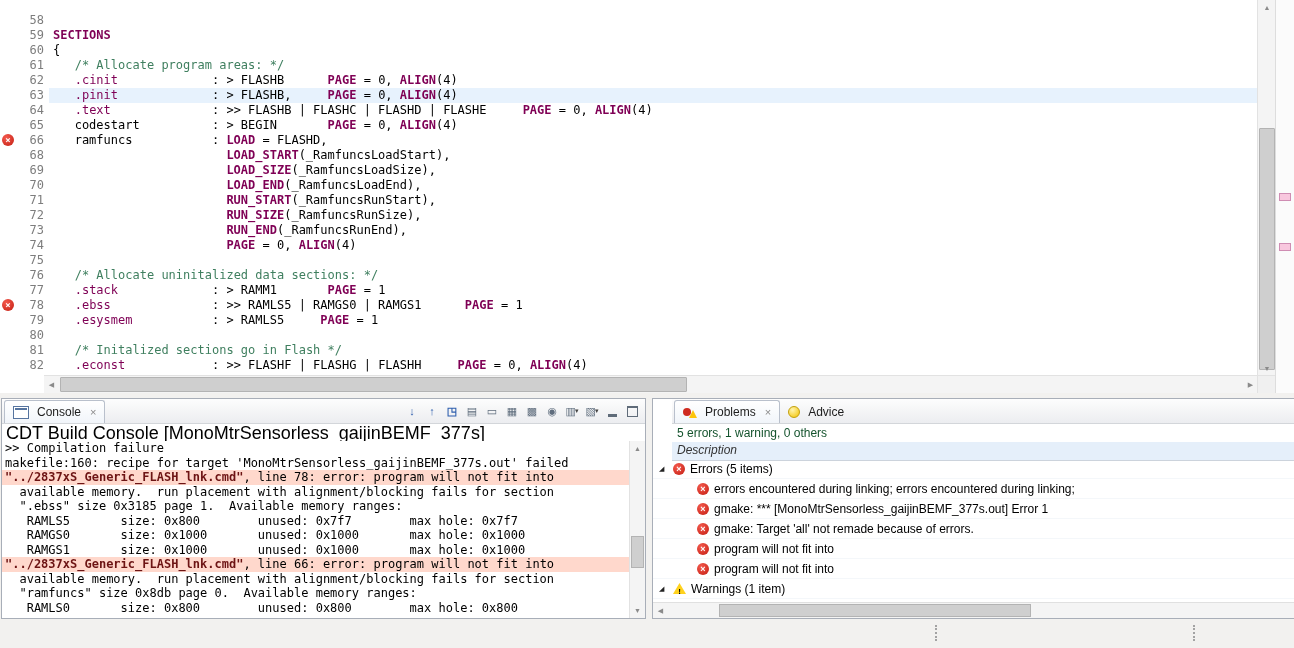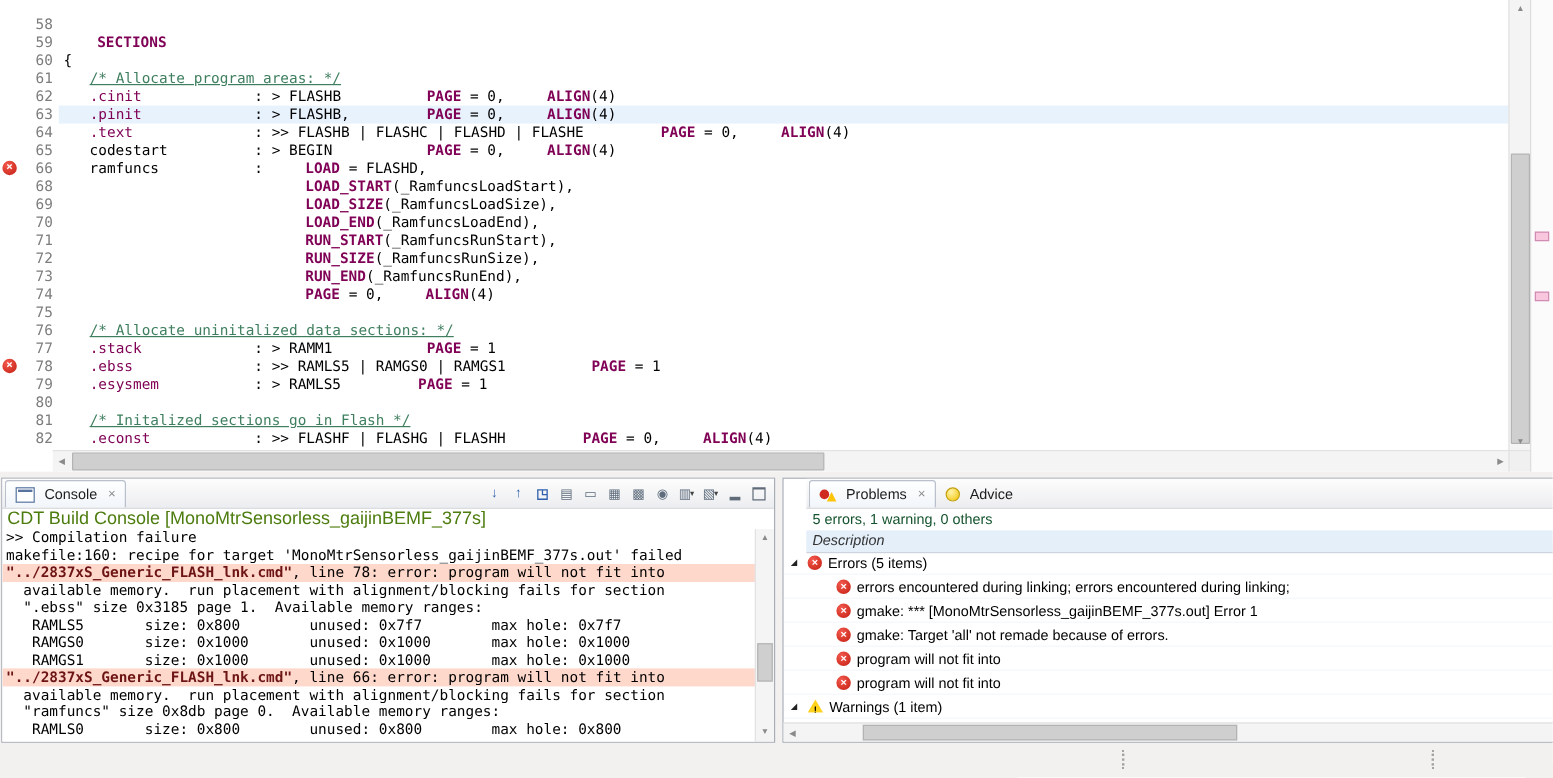--- a/index.html
+++ b/index.html
@@ -7,23 +7,23 @@
 
   
   .editor{position:absolute;left:0;top:0;width:1294px;height:393px;background:#fff;}
   .code-area{position:absolute;left:0;top:0;right:36px;bottom:17px;overflow:hidden;padding-top:13px;background:#fff;}
   .code-line{display:flex;height:15px;line-height:15px;font-family:"DejaVu Sans Mono",monospace;font-size:12px;}
   .gutter-icon{width:16px;flex:none;position:relative;}
   .gutter-icon .err-badge{position:absolute;left:2px;top:1px;}
   .line-num{width:28px;flex:none;text-align:right;color:#7d7d7d;padding-right:5px;font-size:12px;}
   .code-text{flex:1;white-space:pre;color:#000;padding-left:4px;}
   .code-line.current .code-text{background:#e7f2fd;}
-  .tk-k{color:#7f0055;font-weight:bold;margin-left:28px;}
+  .tk-k{color:#7f0055;font-weight:bold;}
   .tk-s{color:#7f0055;}
-  .tk-cm{color:#3f7f5f;text-decoration:underline;}
+  .tk-cm{color:#3f7f5f;}
   .err-badge{display:inline-block;width:12px;height:12px;border-radius:50%;background:radial-gradient(circle at 35% 30%,#f4594d,#c31e12);color:#fff;font-size:9px;font-weight:bold;line-height:12px;text-align:center;flex:none;}
   .warn-badge{display:inline-block;width:13px;height:11px;position:relative;background:#ffd21e;clip-path:polygon(50% 0,100% 100%,0 100%);flex:none;}
   .warn-badge::after{content:"!";position:absolute;left:0;right:0;bottom:-2px;text-align:center;font-size:8px;font-weight:bold;color:#000;}
 
   
   .vscroll{position:absolute;top:0;right:18px;width:18px;bottom:17px;background:#f4f4f4;border-left:1px solid #e2e2e2;}
   .vthumb{position:absolute;left:1px;right:1px;top:128px;height:240px;background:#cfcfcf;border:1px solid #b3b3b3;border-radius:1px;}
   .sb-btn{position:absolute;left:0;right:0;height:15px;display:flex;align-items:center;justify-content:center;font-size:7px;color:#8a8a8a;}
   .sb-btn.up{top:0;} .sb-btn.down{bottom:0;}
   .hscroll{position:absolute;left:44px;right:36px;bottom:0;height:17px;background:#f4f4f4;border-top:1px solid #e2e2e2;}
@@ -52,21 +52,21 @@
 
   
   .console-view-icon{display:inline-block;width:14px;height:11px;border:1px solid #56749f;background:#fff;position:relative;flex:none;}
   .console-view-icon::before{content:"";position:absolute;left:1px;top:1px;right:1px;height:2px;background:#56749f;}
   .problems-view-icon{display:inline-block;width:14px;height:12px;position:relative;flex:none;}
   .problems-view-icon::before{content:"";position:absolute;left:0;top:2px;width:8px;height:8px;border-radius:50%;background:#cf2b20;}
   .problems-view-icon::after{content:"";position:absolute;right:0;bottom:0;width:0;height:0;border-left:4px solid transparent;border-right:4px solid transparent;border-bottom:8px solid #fdc40a;}
   .bulb-icon{display:inline-block;width:10px;height:10px;border-radius:50%;background:radial-gradient(circle at 35% 30%,#fff4ad,#f2c200);border:1px solid #c3a00c;flex:none;}
 
   
-  .console-subtitle{height:18px;line-height:18px;font-size:15px;color:#4d7c0f;padding-left:4px;background:#fff;}
+  .console-subtitle{height:18px;line-height:18px;font-size:18px;color:#000000;padding-left:4px;background:#fff;}
   .console-body{position:absolute;top:42px;left:0;right:15px;bottom:0;overflow:hidden;font-family:"DejaVu Sans Mono",monospace;font-size:12px;background:#fff;}
   .console-line{height:14.5px;line-height:14.5px;white-space:pre;color:#000;padding-left:3px;}
   .console-line.hl{background:#ffd8cc;}
   .tk-lnk{color:#6d1414;font-weight:bold;}
   .console-vscroll{position:absolute;top:42px;right:0;width:15px;bottom:0;background:#f4f4f4;border-left:1px solid #e2e2e2;}
   .cv-thumb{position:absolute;left:1px;right:1px;top:95px;height:30px;background:#cfcfcf;border:1px solid #b3b3b3;}
 
   
   .prob-summary{height:18px;line-height:18px;font-size:12px;padding-left:5px;background:#fff;color:#14532d;border-radius:8px;}
   .prob-header{height:18px;display:flex;border-bottom:1px solid #ccd3dc;background:linear-gradient(#fdfdfd,#f0f2f4);font-size:12px;color:#333;margin-right:14px;}

